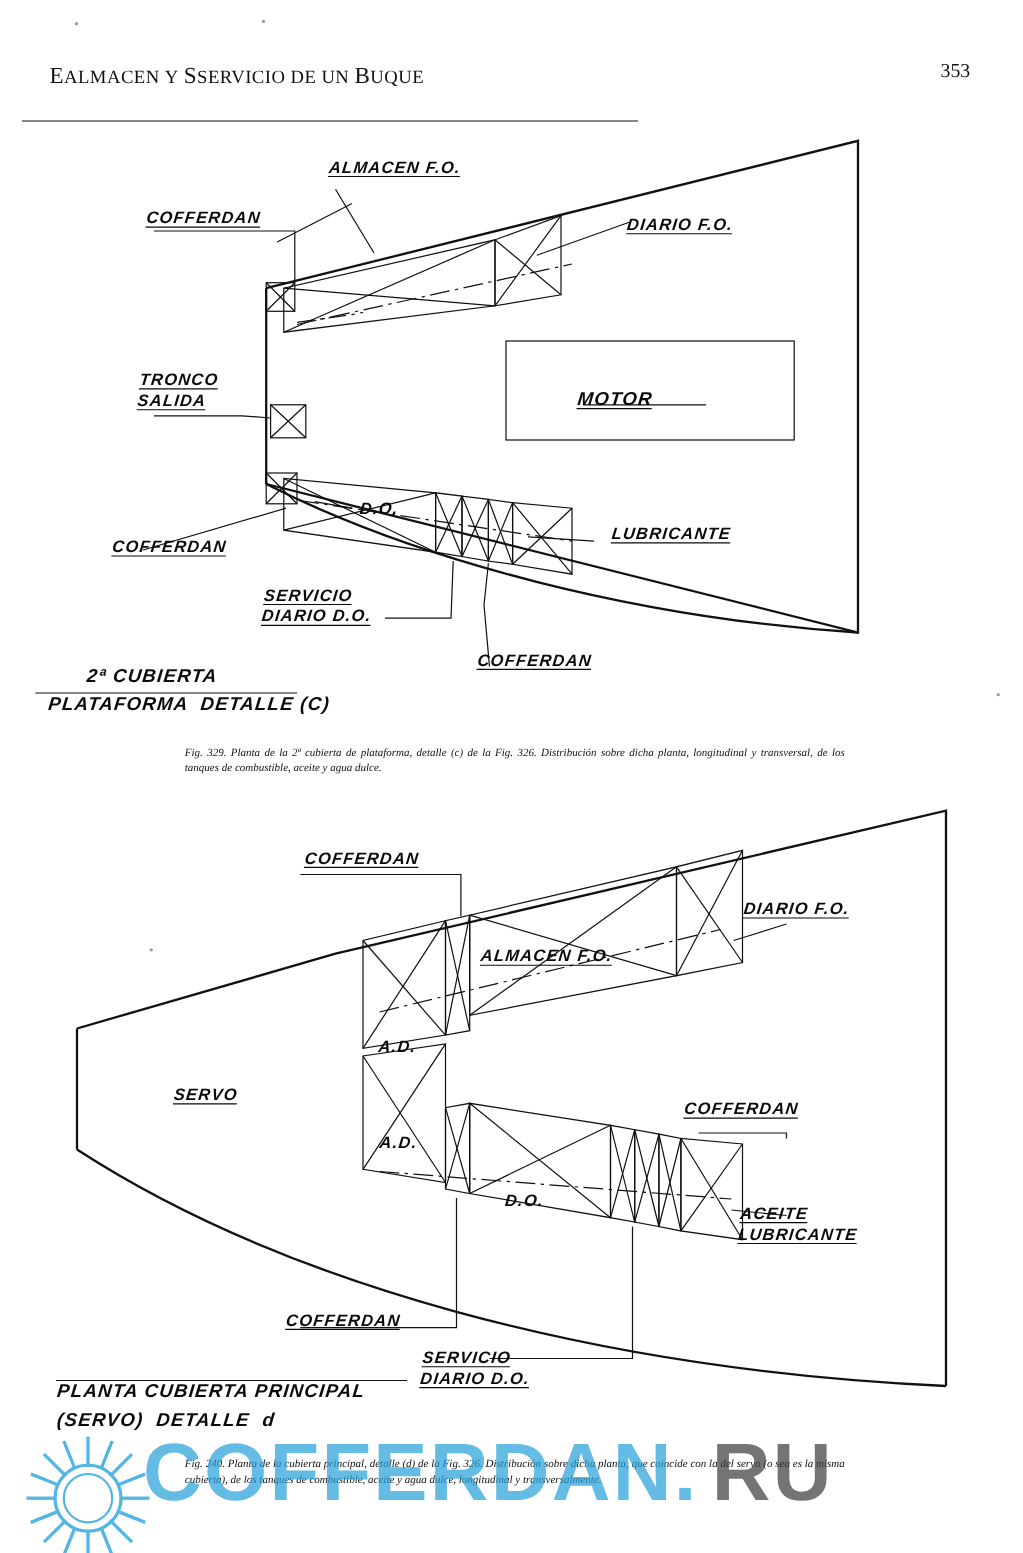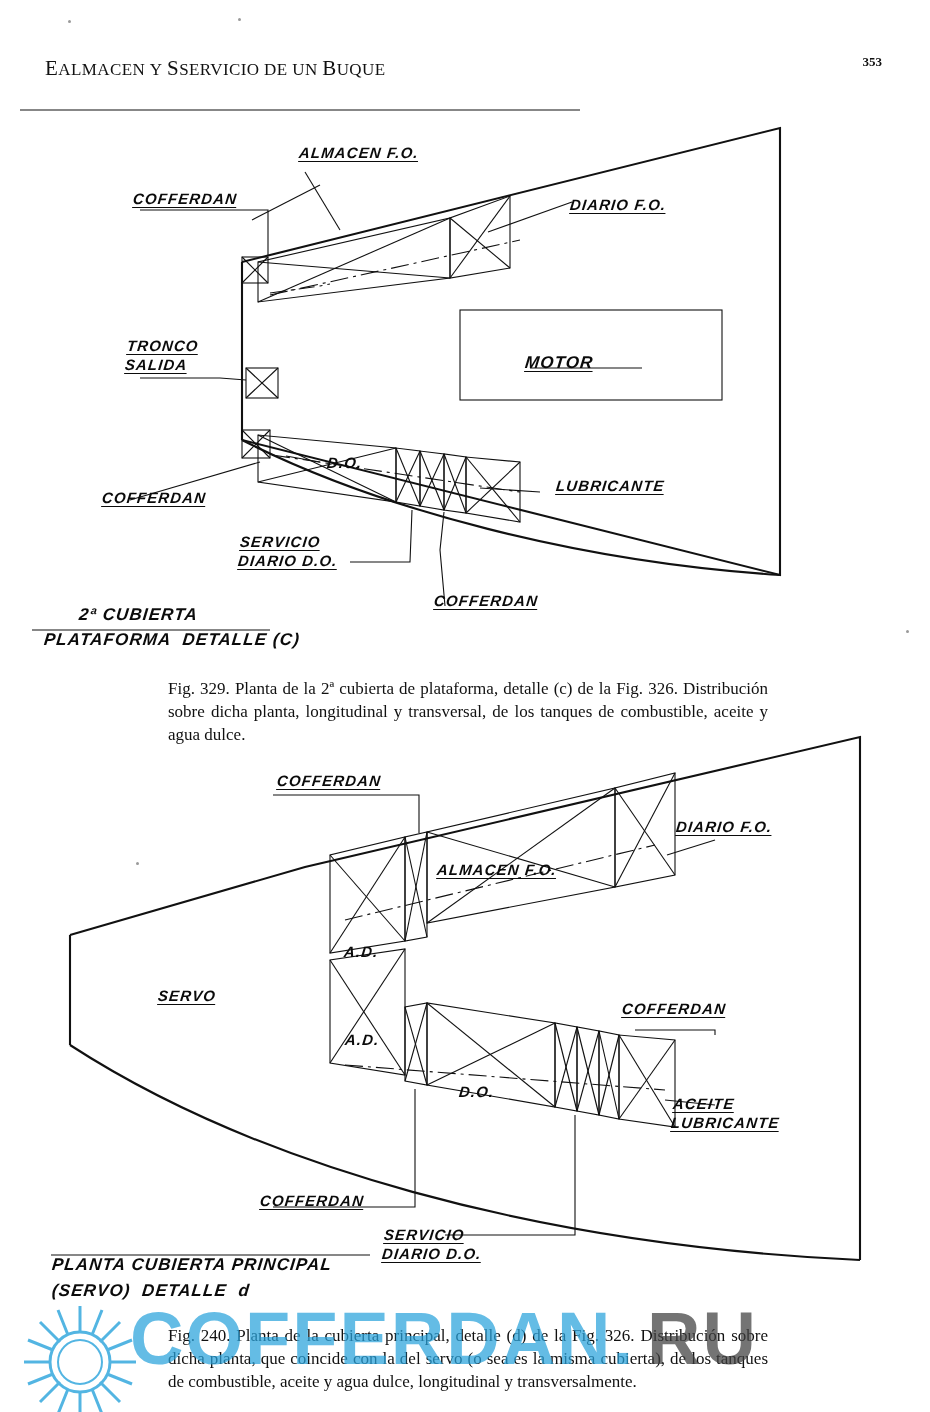--- a/index.html
+++ b/index.html
@@ -30,32 +30,32 @@
     letter-spacing: 0.4px;
     white-space: nowrap;
   }
   .running-head .cap {
     font-size: 21px;
   }
   .page-number {
     position: absolute;
     right: 48px;
     top: 54px;
-    font-size: 13px;
+    font-size: 18px;
     font-family: "Liberation Serif", serif;
-    font-weight: bold;
   }
 
   
   .caption {
     position: absolute;
     font-family: "Liberation Serif", serif;
-    font-size: 17px;
+    font-size: 10px;
     line-height: 1.35;
     text-align: justify;
+    font-style: italic;
   }
   #caption-329 {
     left: 168px;
     top: 678px;
     width: 600px;
   }
   #caption-330 {
     left: 168px;
     top: 1325px;
     width: 600px;

